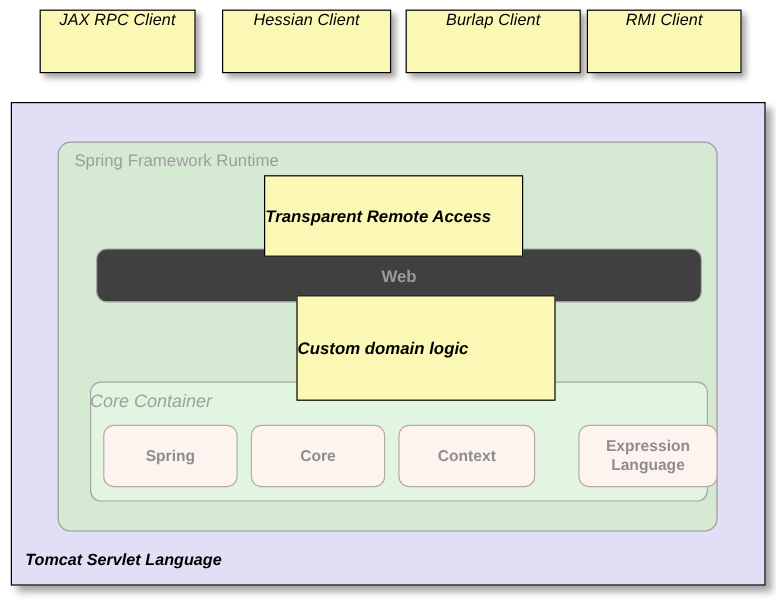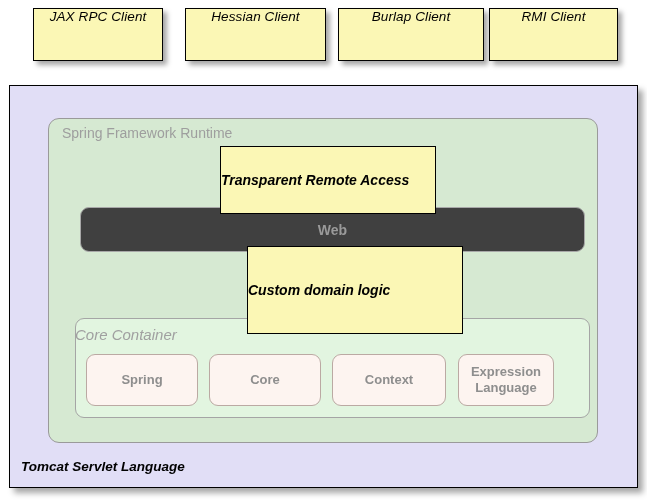--- a/index.html
+++ b/index.html
@@ -155,21 +155,21 @@
   }
   .core-module .label {
     font-size: 13px;
     font-weight: bold;
     color: #8E8E8E;
     line-height: 1.25;
   }
   #core-module-0 { left: 86px;  width: 112px; }
   #core-module-1 { left: 209px; width: 112px; text-align: right; }
   #core-module-2 { left: 332px; width: 114px; }
-  #core-module-3 { left: 458px; width: 96px; }
+  #core-module-3 { left: 482px; width: 116px; }
 </style>
 </head>
 <body>
 
 <div class="abs client-box" id="client-0">
   <span class="label">JAX RPC Client</span>
 </div>
 <div class="abs client-box" id="client-1">
   <span class="label">Hessian Client</span>
 </div>

